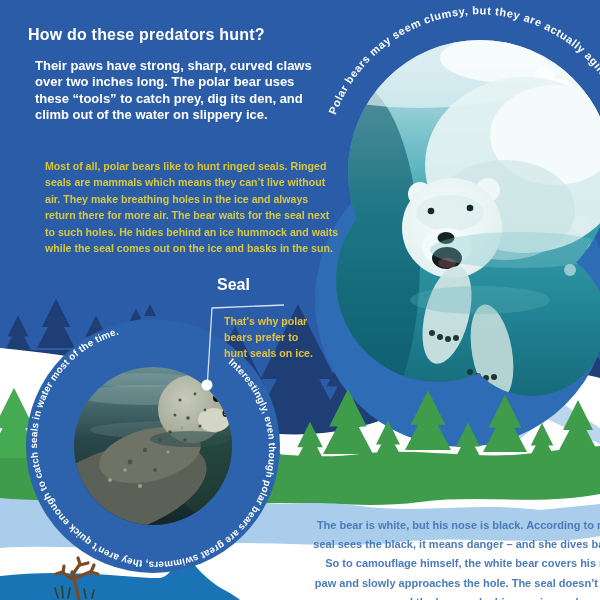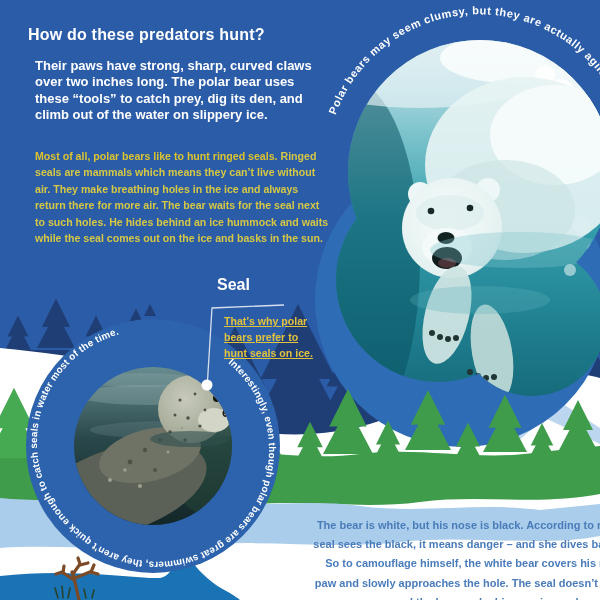--- a/index.html
+++ b/index.html
@@ -8,21 +8,21 @@
     background:#2b5ca8;
     font-family:"Liberation Sans","DejaVu Sans",sans-serif;
   }
   #scene{position:absolute;left:0;top:0;}
   .txt{position:absolute;color:#fff;}
   #heading{left:28px;top:26px;font-size:16px;font-weight:bold;letter-spacing:.2px;}
   #para1{left:35px;top:58px;width:294px;font-size:13px;font-weight:bold;line-height:16.4px;}
   #para2{left:35px;top:148px;width:294px;font-size:10.6px;font-weight:bold;line-height:16.4px;color:#d6c843;}
   #para2 .lead{color:#dcc32e;}
   #seal-label{left:217px;top:276px;font-size:16px;font-weight:bold;}
-  #callout-text{left:224px;top:313px;width:98px;font-size:10.6px;font-weight:bold;line-height:16px;color:#e3c23c;text-decoration:underline;}
+  #callout-text{left:224px;top:313px;width:98px;font-size:10.6px;font-weight:bold;line-height:16px;color:#e3c23c;}
   #bottom-text{left:272px;top:516px;width:450px;text-align:center;color:#4a7cba;font-size:11px;font-weight:bold;line-height:19.2px;}
   #bottom-text div{white-space:nowrap;}
   svg text{font-family:"Liberation Sans","DejaVu Sans",sans-serif;}
 </style>
 </head>
 <body>
 
 <svg id="scene" width="600" height="600" viewBox="0 0 600 600" aria-hidden="true">
   <defs>
     <g id="pine">
@@ -223,21 +223,21 @@
   </text>
 
   <polyline points="207,389 212,308 284,305" fill="none" stroke="#d6dfed" stroke-width="1.3"></polyline>
   <circle cx="207" cy="385" r="5.5" fill="#ffffff"></circle>
 </svg>
 
 <h1 id="heading" class="txt" style="margin:0;">How do these predators hunt?</h1>
 
 <p id="para1" class="txt" style="margin:0;">Their paws have strong, sharp, curved claws over two inches long. The polar bear uses these “tools” to catch prey, dig its den, and climb out of the water on slippery ice.</p>
 
-<p id="para2" class="txt" style="margin:0;">
+<p id="para2" class="txt" style="margin:10px;">
   <span class="lead">Most of all, polar bears like to hunt ringed seals.</span>
   <span>Ringed seals are mammals which means they can’t live without air. They make breathing holes in the ice and always return there for more air. The bear waits for the seal next to such holes. He hides behind an ice hummock and waits while the seal comes out on the ice and basks in the sun.</span>
 </p>
 
 <div id="seal-label" class="txt">Seal</div>
 
 <div id="callout-text" class="txt">That’s why polar bears prefer to hunt seals on ice.</div>
 
 <div id="bottom-text" class="txt">
   <div>The bear is white, but his nose is black. According to myth, when the</div>

